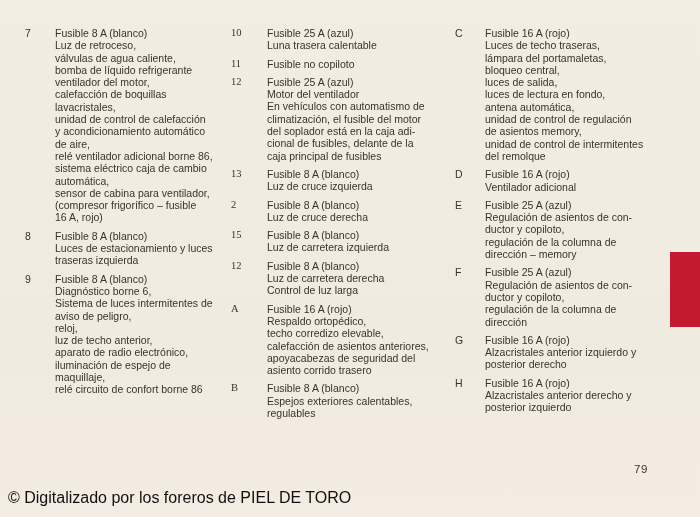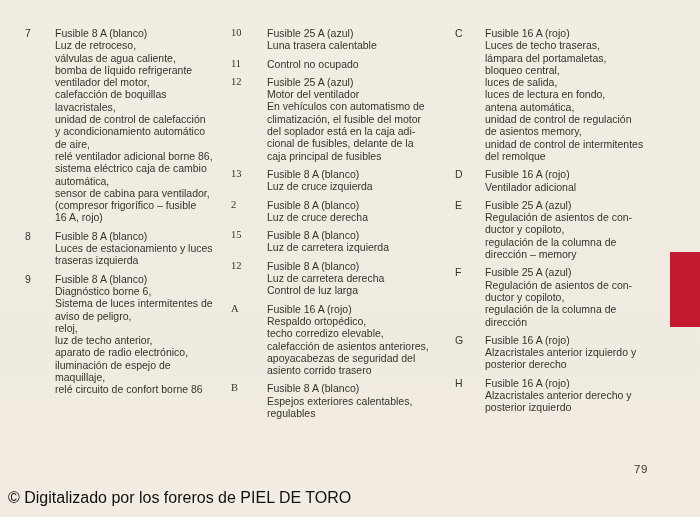--- a/index.html
+++ b/index.html
@@ -110,21 +110,21 @@
 </div>
   <div class="column col-2">
   <div class="entry">
     <span class="entry-label">10</span>
     <span class="entry-text">Fusible 25 A (azul)
 Luna trasera calentable</span>
   </div>
 
   <div class="entry">
     <span class="entry-label">11</span>
-    <span class="entry-text">Control no ocupado</span>
+    <span class="entry-text">Fusible no copiloto</span>
   </div>
 
   <div class="entry">
     <span class="entry-label">12</span>
     <span class="entry-text">Fusible 25 A (azul)
 Motor del ventilador
 En vehículos con automatismo de
 climatización, el fusible del motor
 del soplador está en la caja adi-
 cional de fusibles, delante de la

